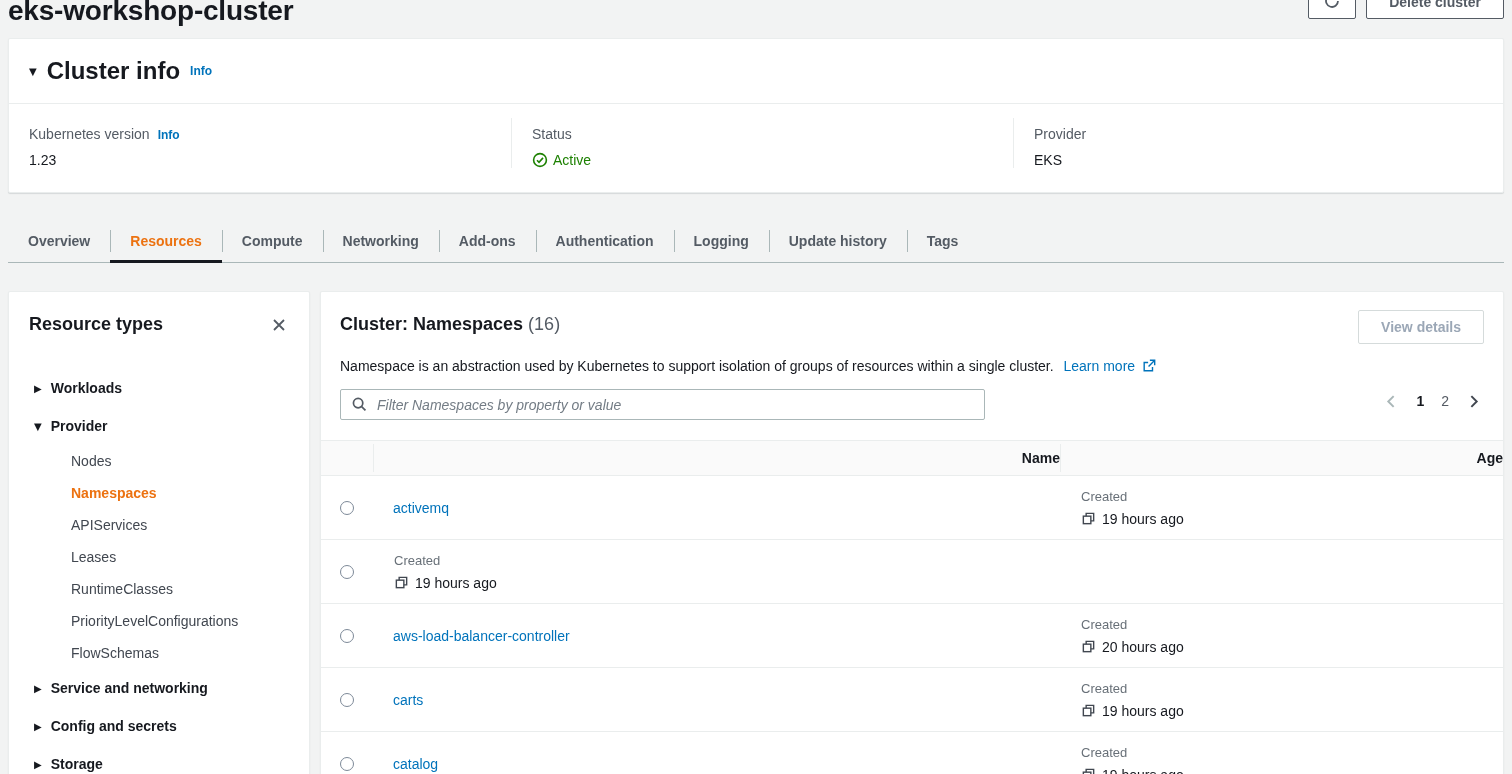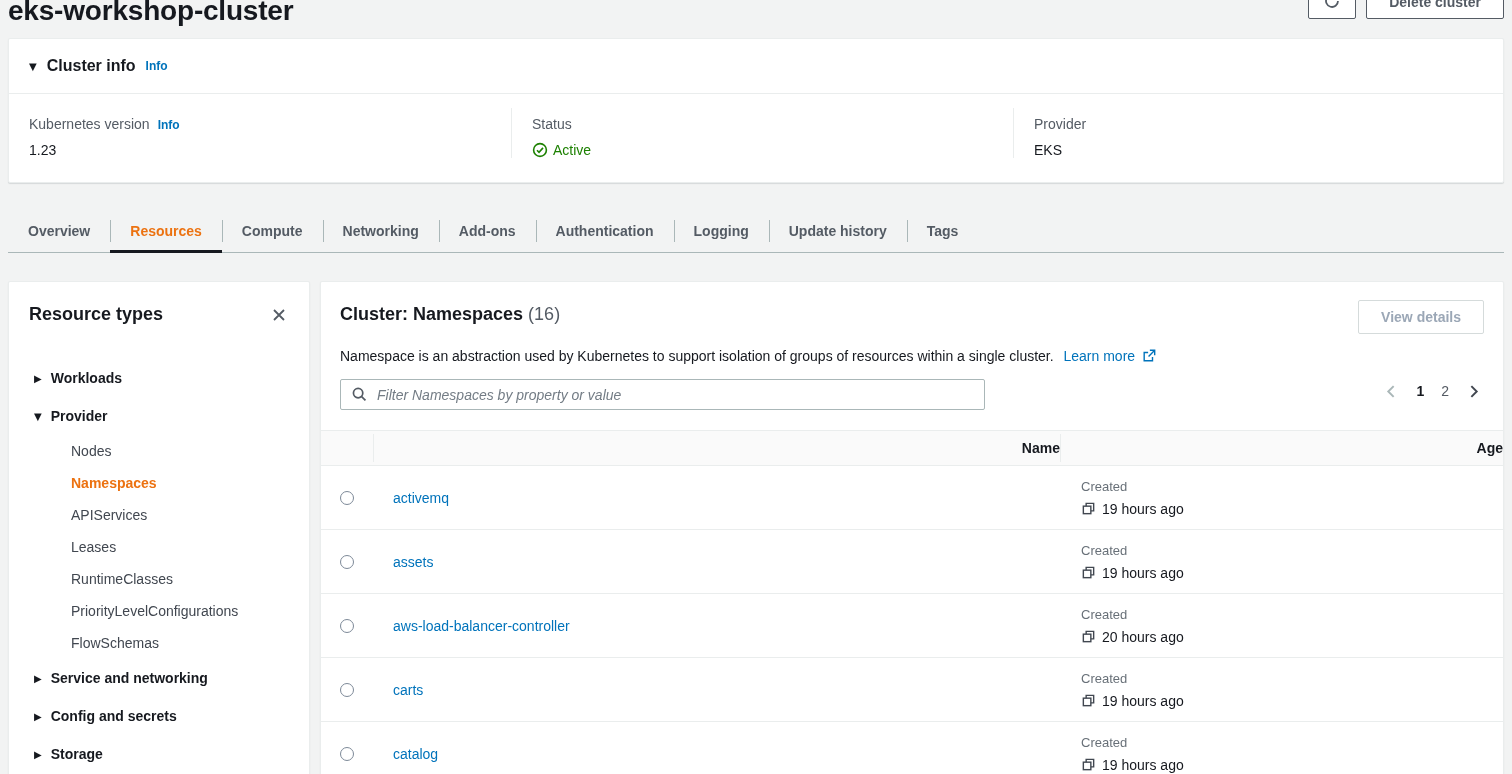--- a/index.html
+++ b/index.html
@@ -28,21 +28,21 @@
   .btn-delete { padding: 0 22px; }
   .btn-disabled { border-color: #d5dbdb; color: #9ba7b6; font-weight: 700; }
 
   
   .card {
     background: #fff; border: 1px solid #eaeded; border-radius: 2px;
     box-shadow: 0 1px 1px 0 rgba(0,28,36,.12);
   }
   .cluster-info-card { margin: 0 8px; }
   .ci-header { display: flex; align-items: center; gap: 10px; padding: 18px 20px; }
-  .ci-title { font-size: 16px; font-weight: 700; }
+  .ci-title { font-size: 24px; font-weight: 700; }
   .info-link { color: #0073bb; font-size: 12px; font-weight: 700; text-decoration: none; cursor: pointer; }
   .ci-divider { border-top: 1px solid #eaeded; }
   .ci-content { display: flex; padding: 14px 0 24px 0; }
   .ci-col { width: 502px; padding: 8px 20px 0 20px; }
   .ci-col + .ci-col { border-left: 1px solid #eaeded; }
   .ci-col:last-child { flex: 1; }
   .field-label { color: #545b64; font-size: 14px; display: flex; gap: 8px; align-items: baseline; }
   .field-value { margin-top: 10px; font-size: 14px; color: #16191f; }
   .status-active { display: flex; align-items: center; gap: 5px; color: #1d8102; }
 
@@ -294,21 +294,20 @@
             </span>
             <span>19 hours ago</span>
           </div>
         </div>
       </div>
 
       <div class="t-row">
         <div class="col-sel">
             <span class="radio"></span>
           </div>
-        <div class="col-name"><a class="ns-link">assets</a></div>
         <div class="col-age">
           <div class="created-label">Created</div>
           <div class="age-line">
             <span style="display:inline-flex;">
               <svg width="15" height="15" viewBox="0 0 16 16" fill="none">
                   <path d="M5.5 5.5V2.5h8v8h-3" stroke="#414750" stroke-width="1.5"></path>
                   <rect x="2.5" y="5.5" width="8" height="8" stroke="#414750" stroke-width="1.5"></rect>
                 </svg>
             </span>
             <span>19 hours ago</span>

